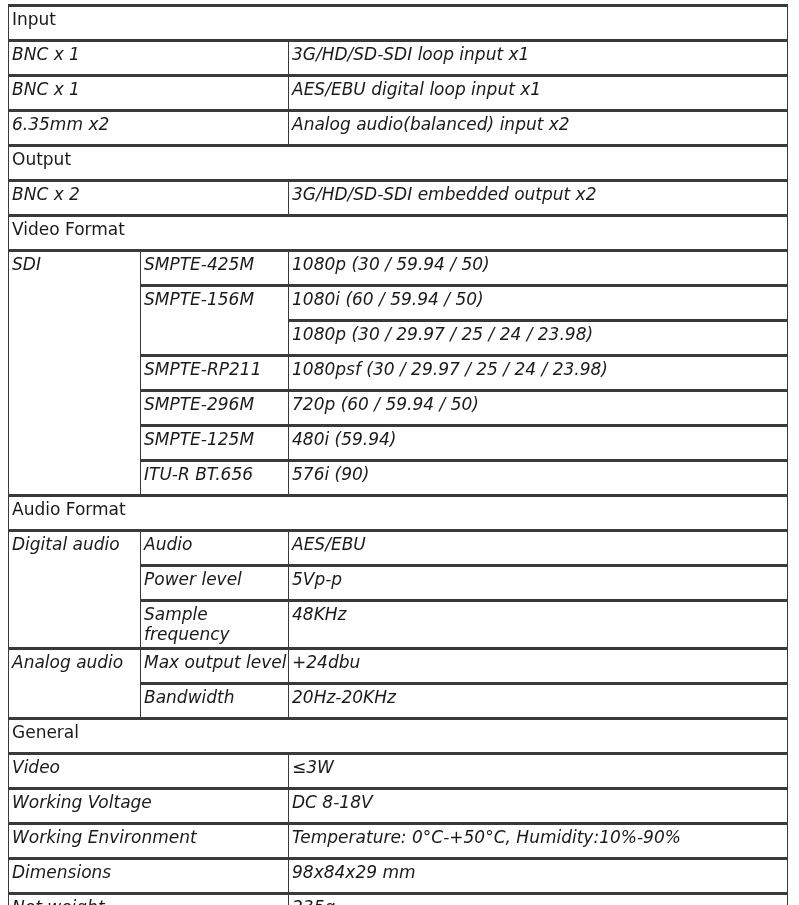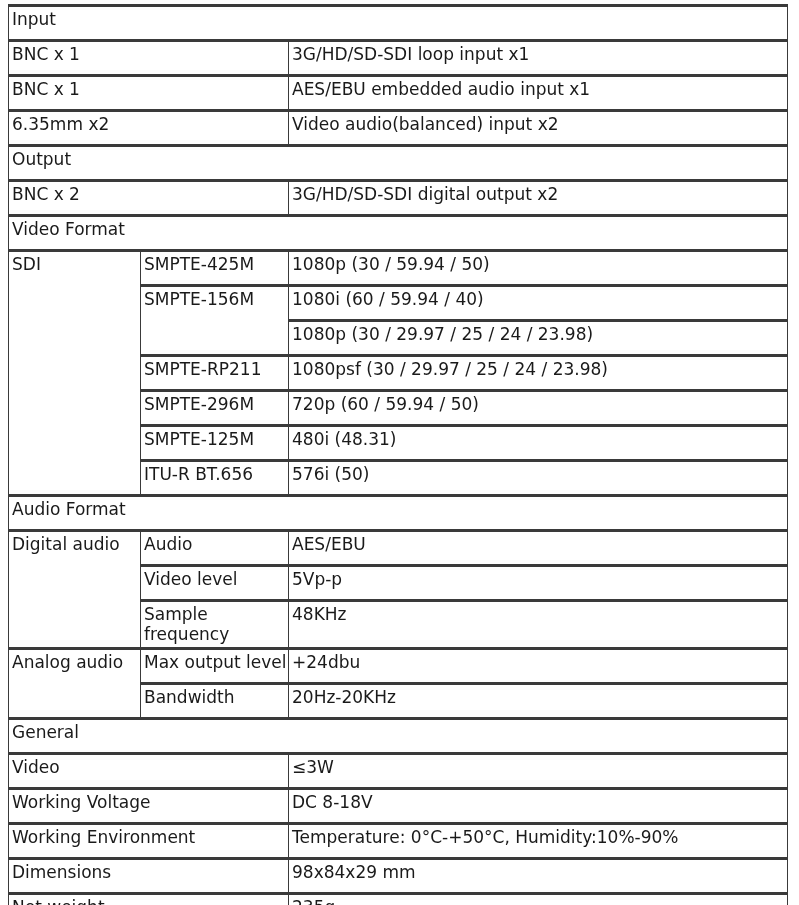--- a/index.html
+++ b/index.html
@@ -44,21 +44,21 @@
     overflow-wrap: break-word;
   }
 
   
   #spec-table td.section {
     border-left: 1.5px solid #3a3a3a;
     border-right: 1.5px solid #3a3a3a;
   }
 
   
-  #spec-table tr.r td { height: 27px; }
+  #spec-table tr.r td { height: 27px; font-style: italic; }
   #spec-table tr.section-row td { height: 27px; }
 
   
   #spec-table td.merged { vertical-align: top; margin-top: 10px; }
 </style>
 </head>
 <body>
 
 <table id="spec-table">
   <colgroup>
@@ -70,77 +70,77 @@
 
     <tr class="section-row">
       <td class="section" colspan="3">Input</td>
     </tr>
     <tr class="r">
       <td colspan="2">BNC x 1</td>
       <td>3G/HD/SD-SDI loop input x1</td>
     </tr>
     <tr class="r">
       <td colspan="2">BNC x 1</td>
-      <td>AES/EBU embedded audio input x1</td>
+      <td>AES/EBU digital loop input x1</td>
     </tr>
     <tr class="r">
       <td colspan="2">6.35mm x2</td>
-      <td>Video audio(balanced) input x2</td>
+      <td>Analog audio(balanced) input x2</td>
     </tr>
 
     <tr class="section-row">
       <td class="section" colspan="3">Output</td>
     </tr>
     <tr class="r">
       <td colspan="2">BNC x 2</td>
-      <td>3G/HD/SD-SDI digital output x2</td>
+      <td>3G/HD/SD-SDI embedded output x2</td>
     </tr>
 
     <tr class="section-row">
       <td class="section" colspan="3">Video Format</td>
     </tr>
     <tr class="r">
       <td class="merged" rowspan="7">SDI</td>
       <td>SMPTE-425M</td>
       <td>1080p (30 / 59.94 / 50)</td>
     </tr>
     <tr class="r">
       <td class="merged" rowspan="2">SMPTE-156M</td>
-      <td>1080i (60 / 59.94 / 40)</td>
+      <td>1080i (60 / 59.94 / 50)</td>
     </tr>
     <tr class="r">
       <td>1080p (30 / 29.97 / 25 / 24 / 23.98)</td>
     </tr>
     <tr class="r">
       <td>SMPTE-RP211</td>
       <td>1080psf (30 / 29.97 / 25 / 24 / 23.98)</td>
     </tr>
     <tr class="r">
       <td>SMPTE-296M</td>
       <td>720p (60 / 59.94 / 50)</td>
     </tr>
     <tr class="r">
       <td>SMPTE-125M</td>
-      <td>480i (48.31)</td>
+      <td>480i (59.94)</td>
     </tr>
     <tr class="r">
       <td>ITU-R BT.656</td>
-      <td>576i (50)</td>
+      <td>576i (90)</td>
     </tr>
 
     <tr class="section-row">
       <td class="section" colspan="3">Audio Format</td>
     </tr>
     <tr class="r">
       <td class="merged" rowspan="3">Digital audio</td>
       <td>Audio</td>
       <td>AES/EBU</td>
     </tr>
     <tr class="r">
-      <td>Video level</td>
+      <td>Power level</td>
       <td>5Vp-p</td>
     </tr>
     <tr class="r">
       <td>Sample frequency</td>
       <td>48KHz</td>
     </tr>
     <tr class="r">
       <td class="merged" rowspan="2">Analog audio</td>
       <td>Max output level</td>
       <td>+24dbu</td>

